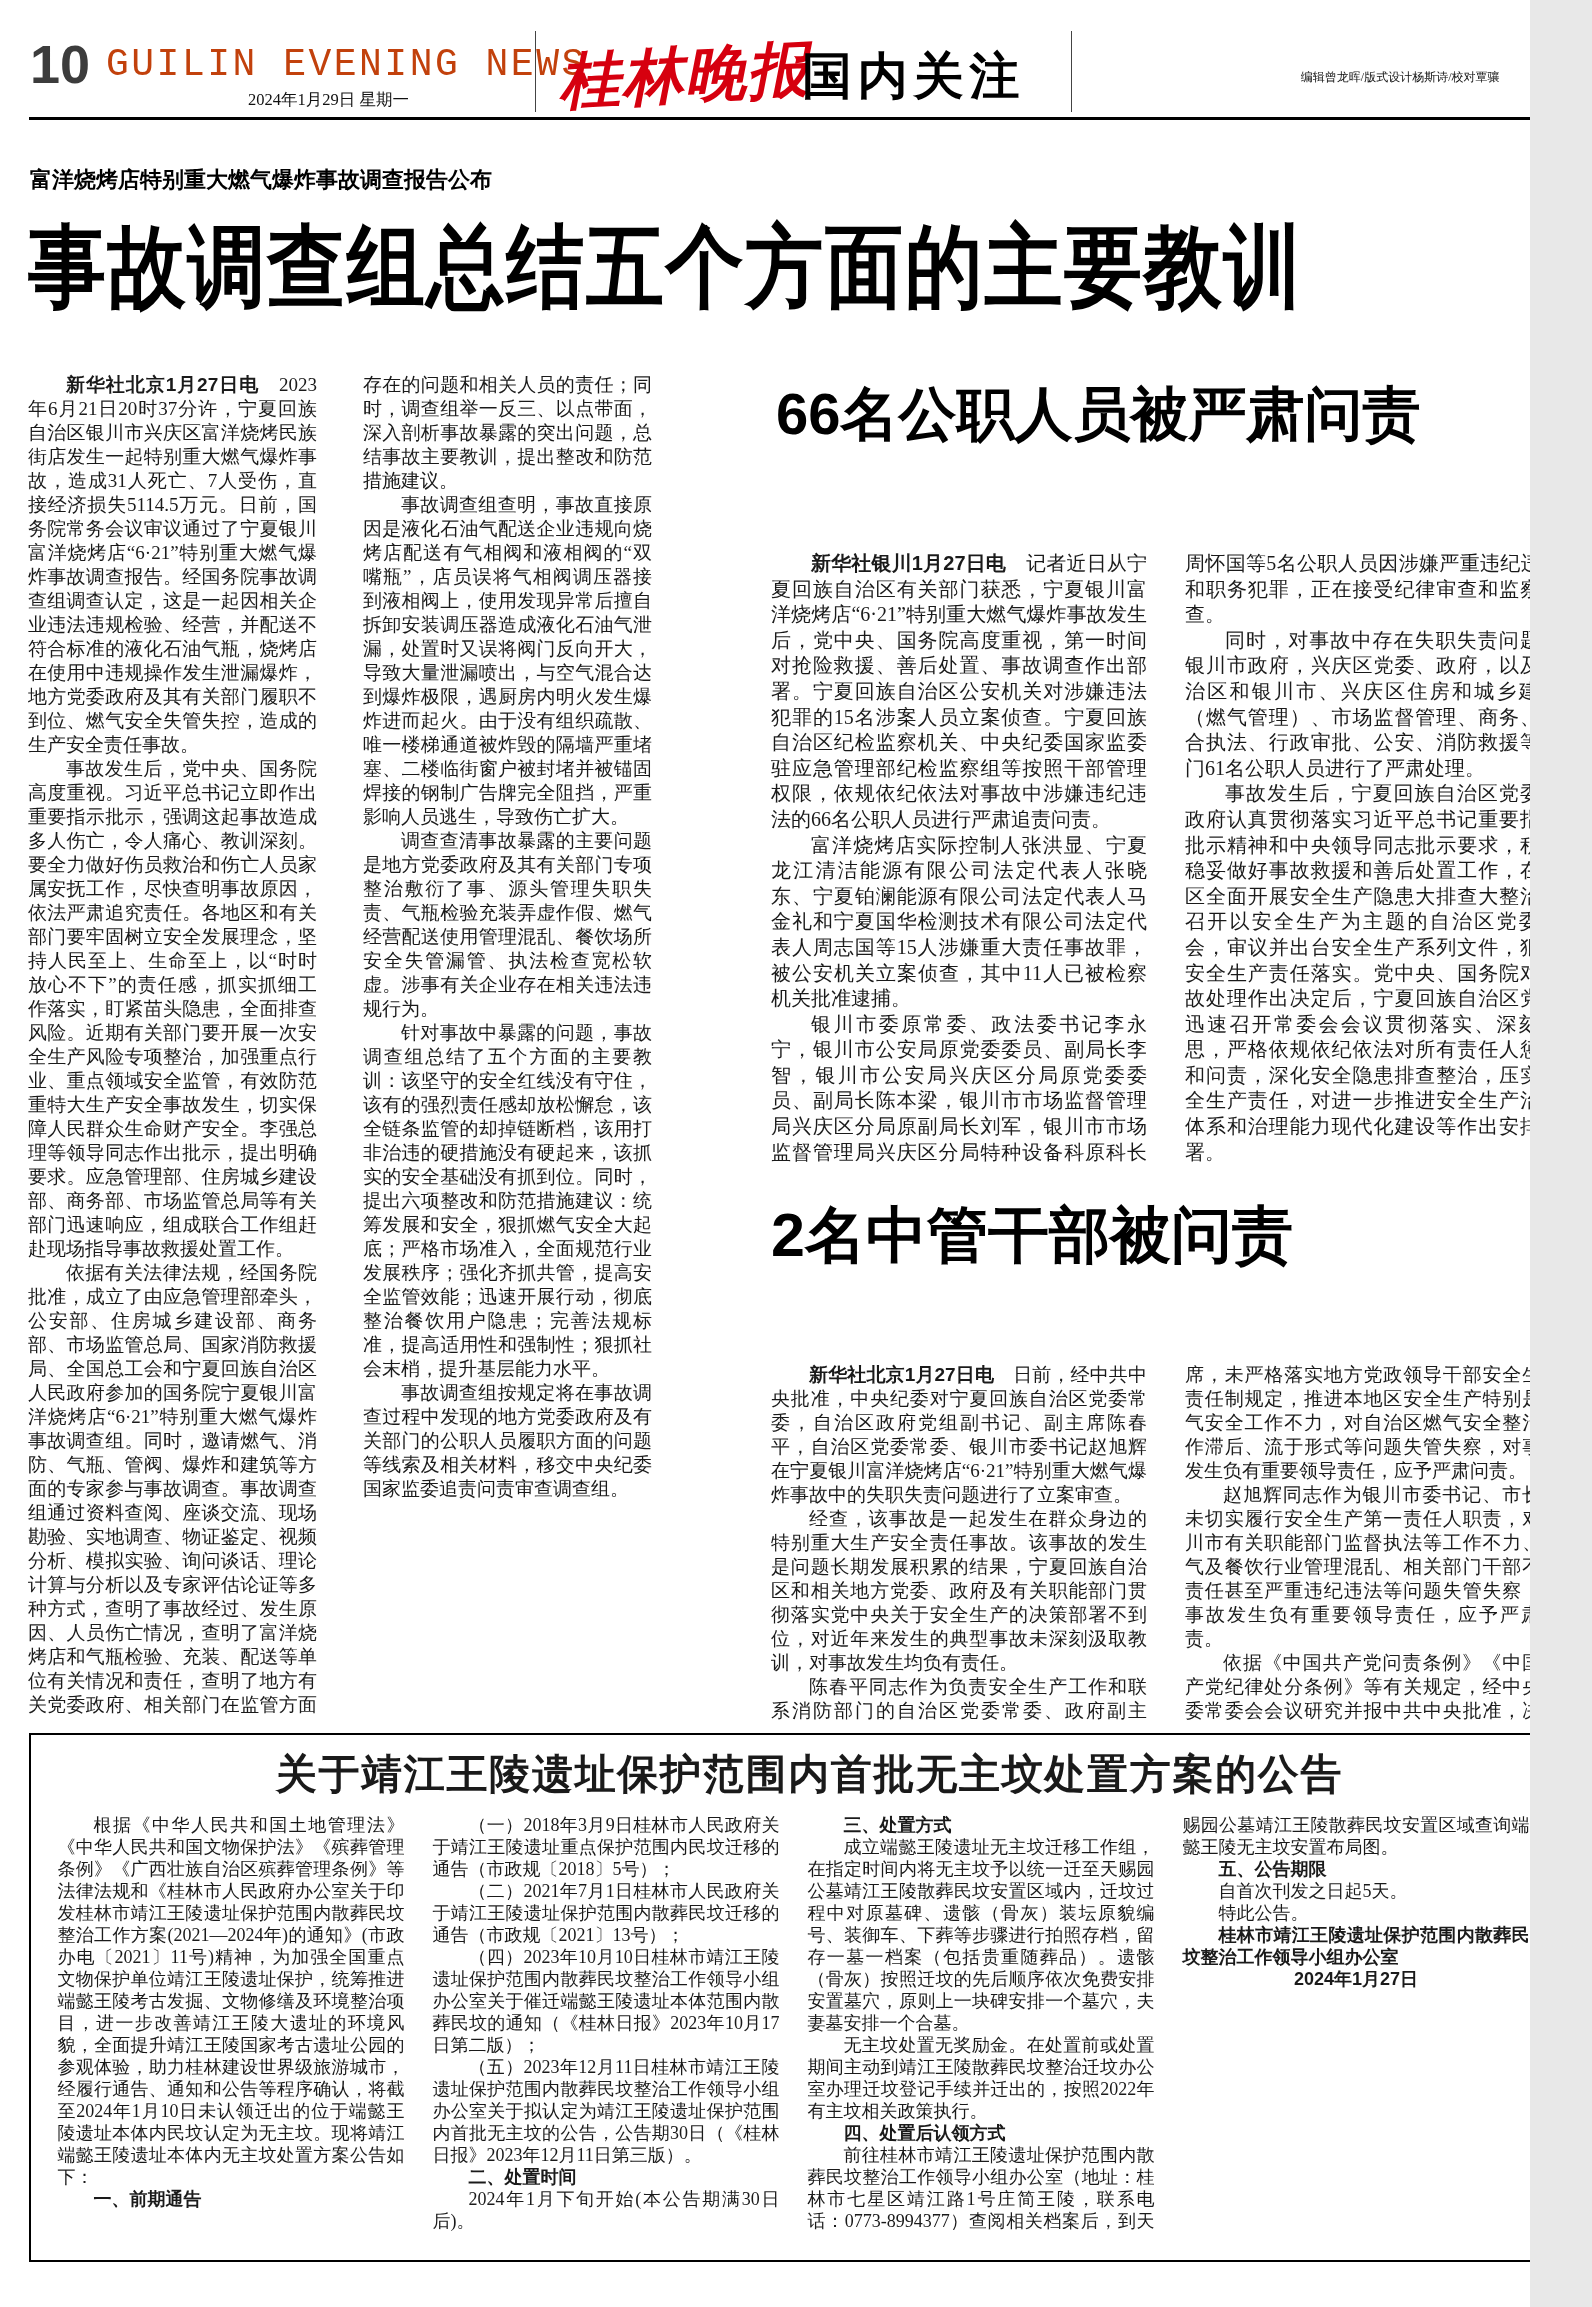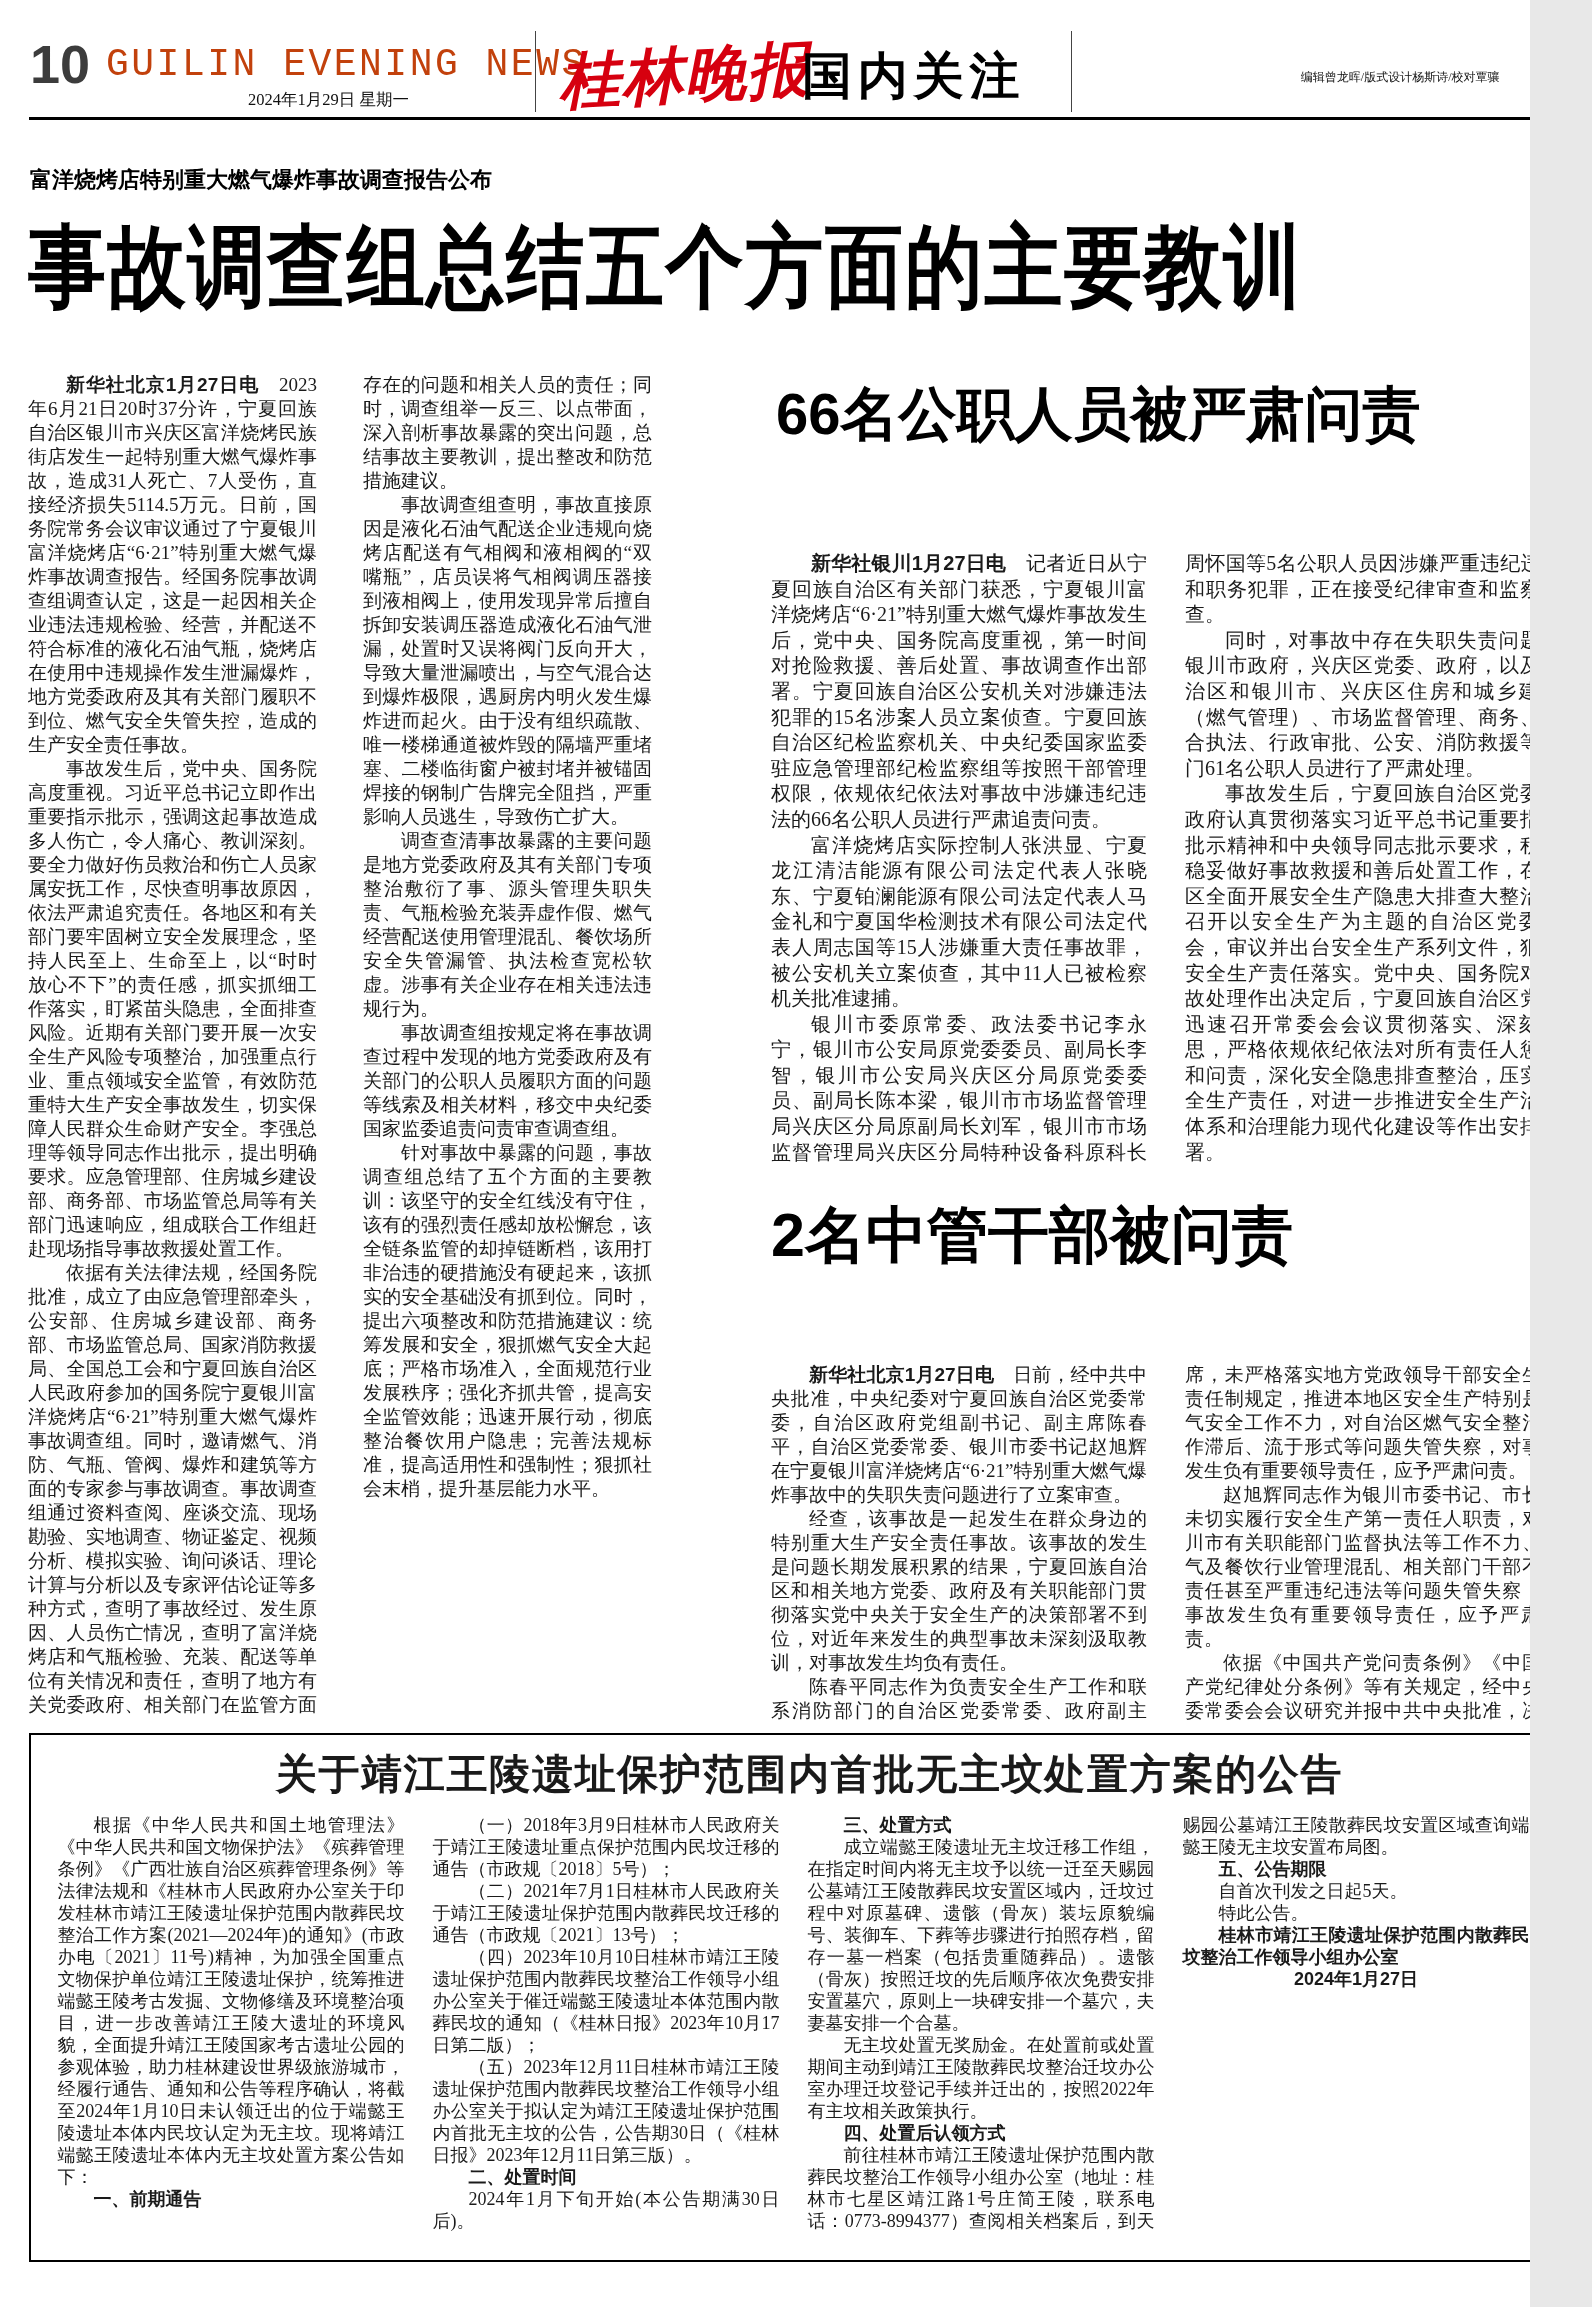--- a/index.html
+++ b/index.html
@@ -77,22 +77,22 @@
   <div class="head-rule"></div>
 
   <div class="kicker sans">富洋烧烤店特别重大燃气爆炸事故调查报告公布</div>
   <div class="headline sans">事故调查组总结五个方面的主要教训</div>
   <div class="main-body cols">
       <p class="para"><b class="lead">新华社北京1月27日电　</b>2023年6月21日20时37分许，宁夏回族自治区银川市兴庆区富洋烧烤民族街店发生一起特别重大燃气爆炸事故，造成31人死亡、7人受伤，直接经济损失5114.5万元。日前，国务院常务会议审议通过了宁夏银川富洋烧烤店“6·21”特别重大燃气爆炸事故调查报告。经国务院事故调查组调查认定，这是一起因相关企业违法违规检验、经营，并配送不符合标准的液化石油气瓶，烧烤店在使用中违规操作发生泄漏爆炸，地方党委政府及其有关部门履职不到位、燃气安全失管失控，造成的生产安全责任事故。</p>
       <p class="para">事故发生后，党中央、国务院高度重视。习近平总书记立即作出重要指示批示，强调这起事故造成多人伤亡，令人痛心、教训深刻。要全力做好伤员救治和伤亡人员家属安抚工作，尽快查明事故原因，依法严肃追究责任。各地区和有关部门要牢固树立安全发展理念，坚持人民至上、生命至上，以“时时放心不下”的责任感，抓实抓细工作落实，盯紧苗头隐患，全面排查风险。近期有关部门要开展一次安全生产风险专项整治，加强重点行业、重点领域安全监管，有效防范重特大生产安全事故发生，切实保障人民群众生命财产安全。李强总理等领导同志作出批示，提出明确要求。应急管理部、住房城乡建设部、商务部、市场监管总局等有关部门迅速响应，组成联合工作组赶赴现场指导事故救援处置工作。</p>
       <p class="para">依据有关法律法规，经国务院批准，成立了由应急管理部牵头，公安部、住房城乡建设部、商务部、市场监管总局、国家消防救援局、全国总工会和宁夏回族自治区人民政府参加的国务院宁夏银川富洋烧烤店“6·21”特别重大燃气爆炸事故调查组。同时，邀请燃气、消防、气瓶、管阀、爆炸和建筑等方面的专家参与事故调查。事故调查组通过资料查阅、座谈交流、现场勘验、实地调查、物证鉴定、视频分析、模拟实验、询问谈话、理论计算与分析以及专家评估论证等多种方式，查明了事故经过、发生原因、人员伤亡情况，查明了富洋烧烤店和气瓶检验、充装、配送等单位有关情况和责任，查明了地方有关党委政府、相关部门在监管方面存在的问题和相关人员的责任；同时，调查组举一反三、以点带面，深入剖析事故暴露的突出问题，总结事故主要教训，提出整改和防范措施建议。</p>
       <p class="para">事故调查组查明，事故直接原因是液化石油气配送企业违规向烧烤店配送有气相阀和液相阀的“双嘴瓶”，店员误将气相阀调压器接到液相阀上，使用发现异常后擅自拆卸安装调压器造成液化石油气泄漏，处置时又误将阀门反向开大，导致大量泄漏喷出，与空气混合达到爆炸极限，遇厨房内明火发生爆炸进而起火。由于没有组织疏散、唯一楼梯通道被炸毁的隔墙严重堵塞、二楼临街窗户被封堵并被锚固焊接的钢制广告牌完全阻挡，严重影响人员逃生，导致伤亡扩大。</p>
       <p class="para">调查查清事故暴露的主要问题是地方党委政府及其有关部门专项整治敷衍了事、源头管理失职失责、气瓶检验充装弄虚作假、燃气经营配送使用管理混乱、餐饮场所安全失管漏管、执法检查宽松软虚。涉事有关企业存在相关违法违规行为。</p>
+      <p class="para">针对事故中暴露的问题，事故调查组总结了五个方面的主要教训：该坚守的安全红线没有守住，该有的强烈责任感却放松懈怠，该全链条监管的却掉链断档，该用打非治违的硬措施没有硬起来，该抓实的安全基础没有抓到位。同时，提出六项整改和防范措施建议：统筹发展和安全，狠抓燃气安全大起底；严格市场准入，全面规范行业发展秩序；强化齐抓共管，提高安全监管效能；迅速开展行动，彻底整治餐饮用户隐患；完善法规标准，提高适用性和强制性；狠抓社会末梢，提升基层能力水平。</p>
       <p class="para">事故调查组按规定将在事故调查过程中发现的地方党委政府及有关部门的公职人员履职方面的问题等线索及相关材料，移交中央纪委国家监委追责问责审查调查组。</p>
-      <p class="para">针对事故中暴露的问题，事故调查组总结了五个方面的主要教训：该坚守的安全红线没有守住，该有的强烈责任感却放松懈怠，该全链条监管的却掉链断档，该用打非治违的硬措施没有硬起来，该抓实的安全基础没有抓到位。同时，提出六项整改和防范措施建议：统筹发展和安全，狠抓燃气安全大起底；严格市场准入，全面规范行业发展秩序；强化齐抓共管，提高安全监管效能；迅速开展行动，彻底整治餐饮用户隐患；完善法规标准，提高适用性和强制性；狠抓社会末梢，提升基层能力水平。</p>
     </div>
 
   <div class="story2-hl sans">
     <div>66名公职人员被严肃问责</div>
   </div>
   <div class="story2-body cols">
       <p class="para"><b class="lead">新华社银川1月27日电　</b>记者近日从宁夏回族自治区有关部门获悉，宁夏银川富洋烧烤店“6·21”特别重大燃气爆炸事故发生后，党中央、国务院高度重视，第一时间对抢险救援、善后处置、事故调查作出部署。宁夏回族自治区公安机关对涉嫌违法犯罪的15名涉案人员立案侦查。宁夏回族自治区纪检监察机关、中央纪委国家监委驻应急管理部纪检监察组等按照干部管理权限，依规依纪依法对事故中涉嫌违纪违法的66名公职人员进行严肃追责问责。</p>
       <p class="para">富洋烧烤店实际控制人张洪显、宁夏龙江清洁能源有限公司法定代表人张晓东、宁夏铂澜能源有限公司法定代表人马金礼和宁夏国华检测技术有限公司法定代表人周志国等15人涉嫌重大责任事故罪，被公安机关立案侦查，其中11人已被检察机关批准逮捕。</p>
       <p class="para">银川市委原常委、政法委书记李永宁，银川市公安局原党委委员、副局长李智，银川市公安局兴庆区分局原党委委员、副局长陈本梁，银川市市场监督管理局兴庆区分局原副局长刘军，银川市市场监督管理局兴庆区分局特种设备科原科长周怀国等5名公职人员因涉嫌严重违纪违法和职务犯罪，正在接受纪律审查和监察调查。</p>
       <p class="para">同时，对事故中存在失职失责问题的银川市政府，兴庆区党委、政府，以及自治区和银川市、兴庆区住房和城乡建设（燃气管理）、市场监督管理、商务、综合执法、行政审批、公安、消防救援等部门61名公职人员进行了严肃处理。</p>

